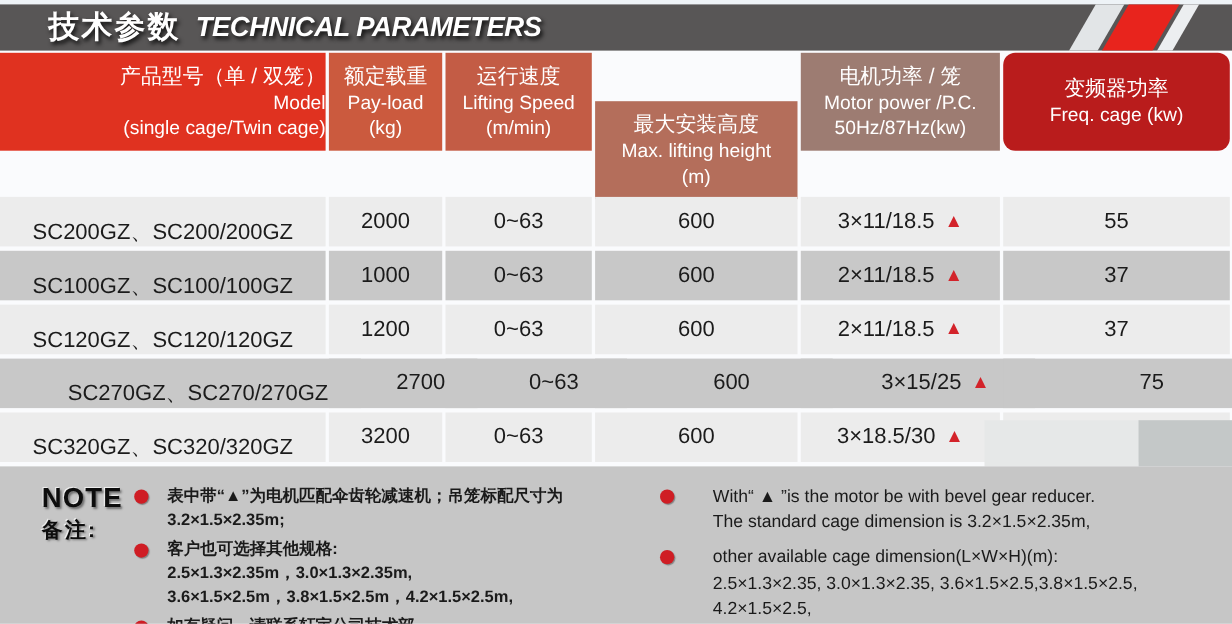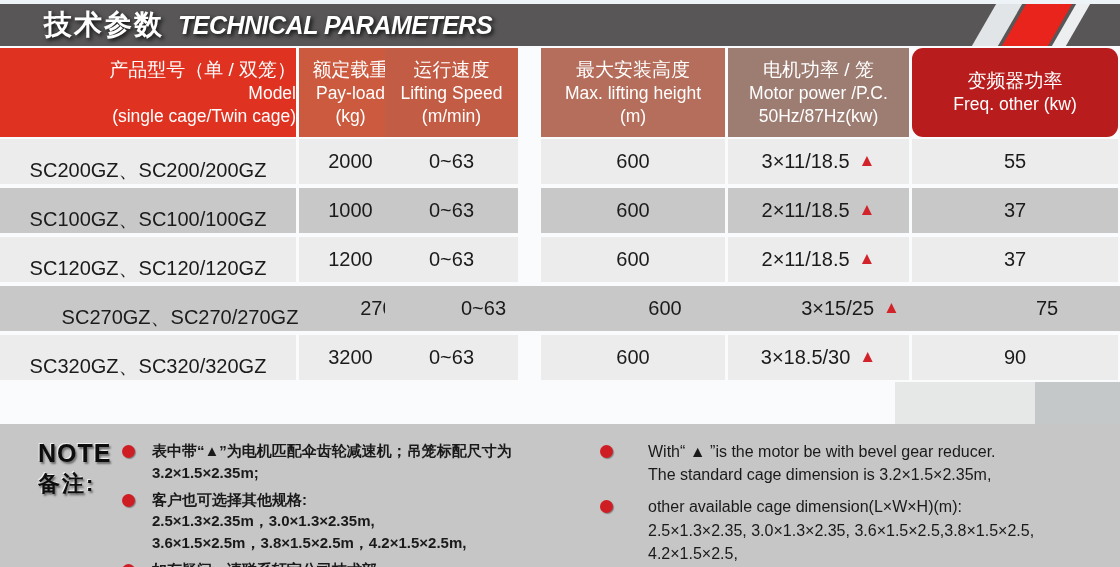--- a/index.html
+++ b/index.html
@@ -16,55 +16,55 @@
   .stripes{position:absolute;left:940px;top:0;width:180px;height:42px;}
   .stripe{position:absolute;top:-4px;height:50px;transform:skewX(-30deg);}
   .stripe.s1{left:44px;width:26px;background:#e2e5e7;}
   .stripe.s2{left:74px;width:46px;background:#e8241d;}
   .stripe.s3{left:124px;width:14px;background:#eceef0;}
 
   
   .cell{position:absolute;display:flex;align-items:center;justify-content:center;text-align:center;}
   .c1{left:0;width:296px;align-items:flex-end;}
   .c2{left:299px;width:103px;}
-  .c3{left:385px;width:133px;align-items:center;}
+  .c3{left:405px;width:133px;align-items:center;}
   .c4{left:541px;width:184px;}
   .c5{left:728px;width:181px;}
   .c6{left:912px;width:206px;}
 
   
   .hcell{top:48px;height:89px;flex-direction:column;color:#fff;line-height:1.32;}
   .hcell .l0{font-size:19px;}
   .hcell .l1,.hcell .l2{font-size:17.5px;}
   .h1{background:#e03220;}
   .h2{background:#cb5a3e;}
   .h3{background:#c35c45;}
-  .h4{background:#b46e5b;}
+  .h4{background:#b46e5b;margin-top:44px;}
   .h5{background:#9d7c72;}
   .h6{background:#b91c1c;border-radius:11px;}
 
   
   .r1{top:139px;} .r2{top:188px;} .r3{top:237px;} .r4{top:286px;padding-left:32px;} .r5{top:335px;}
-  .drow{height:45px;font-size:20px;color:#1b1b1b;}
+  .drow{height:45px;font-size:20px;color:#1b1b1b;margin-top:40px;}
   .light{background:#ececec;}
   .dark{background:#c8c8c8;}
   .tri{color:#d3232a;font-size:17px;margin-left:9px;transform:translateY(-1px);}
 
   
   .patch1{position:absolute;left:895px;top:382px;width:140px;height:42px;background:#e6e8e8;}
   .patch2{position:absolute;left:1035px;top:382px;width:85px;height:42px;background:#c4c8c8;}
   .topstrip{position:absolute;left:0;top:0;width:1120px;height:4px;background:#eef3f7;}
 
   
   .notes{position:absolute;left:0;top:424px;width:1120px;height:177px;background:#c6c6c6;}
   .notes .bottom-edge{position:absolute;left:0;bottom:0;width:100%;height:7px;background:#bdbdbd;}
   .note-label{position:absolute;left:38px;top:17px;color:#0d0d0d;}
   .note-label .nl-en{font-size:25px;font-weight:800;letter-spacing:1px;line-height:1;
       text-shadow:1.5px 1.5px 2px rgba(0,0,0,.45),-1px -1px 0 rgba(255,255,255,.7);}
-  .note-label .nl-zh{font-size:22px;font-weight:800;letter-spacing:2px;margin-top:3px;
+  .note-label .nl-zh{font-size:19px;font-weight:800;letter-spacing:2px;margin-top:3px;
       text-shadow:1.5px 1.5px 2px rgba(0,0,0,.45),-1px -1px 0 rgba(255,255,255,.7);}
   .note-col{position:absolute;top:16px;}
   .note-col.zh{left:122px;width:470px;}
   .note-col.en{left:600px;width:510px;}
   .note-item{display:flex;gap:17px;margin-bottom:5px;}
   .note-col.en .note-item{margin-bottom:9px;gap:35px;}
   .bullet{flex:0 0 13px;width:13px;height:13px;border-radius:50%;background:#cf1d24;margin-top:5px;
       box-shadow:1px 1px 1px rgba(0,0,0,.35);}
   .note-text{white-space:pre-line;color:#1a1a1a;line-height:1.45;}
   .note-col.zh .note-text{font-size:15px;font-weight:600;}
@@ -109,21 +109,21 @@
     <span class="l1">Max. lifting height</span>
     <span class="l2">(m)</span>
   </div>
   <div class="cell hcell h5 c5">
     <span class="l0">电机功率 / 笼</span>
     <span class="l1">Motor power /P.C.</span>
     <span class="l2">50Hz/87Hz(kw)</span>
   </div>
   <div class="cell hcell h6 c6">
     <span class="l0">变频器功率</span>
-    <span class="l1">Freq. other (kw)</span>
+    <span class="l1">Freq. cage (kw)</span>
   </div>
 
   <div class="cell drow light r1 c1">SC200GZ、SC200/200GZ</div>
   <div class="cell drow light r1 c2">2000</div>
   <div class="cell drow light r1 c3">0~63</div>
   <div class="cell drow light r1 c4">600</div>
   <div class="cell drow light r1 c5">
     <span>3×11/18.5</span>
     <span class="tri">▲</span>
   </div>

